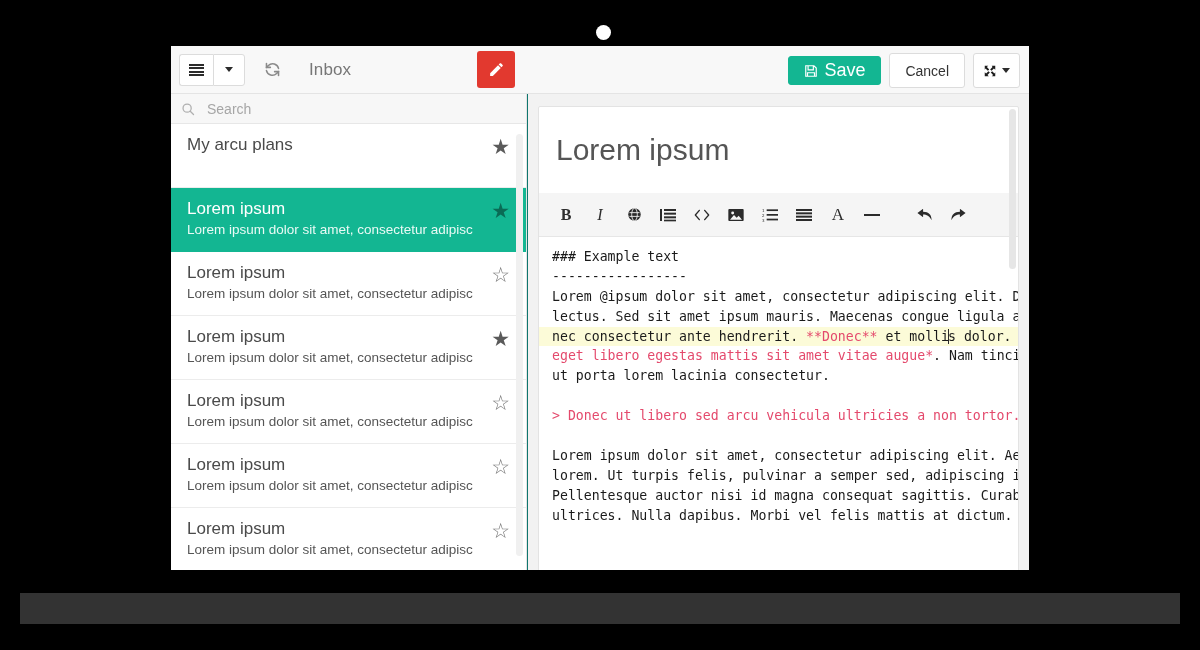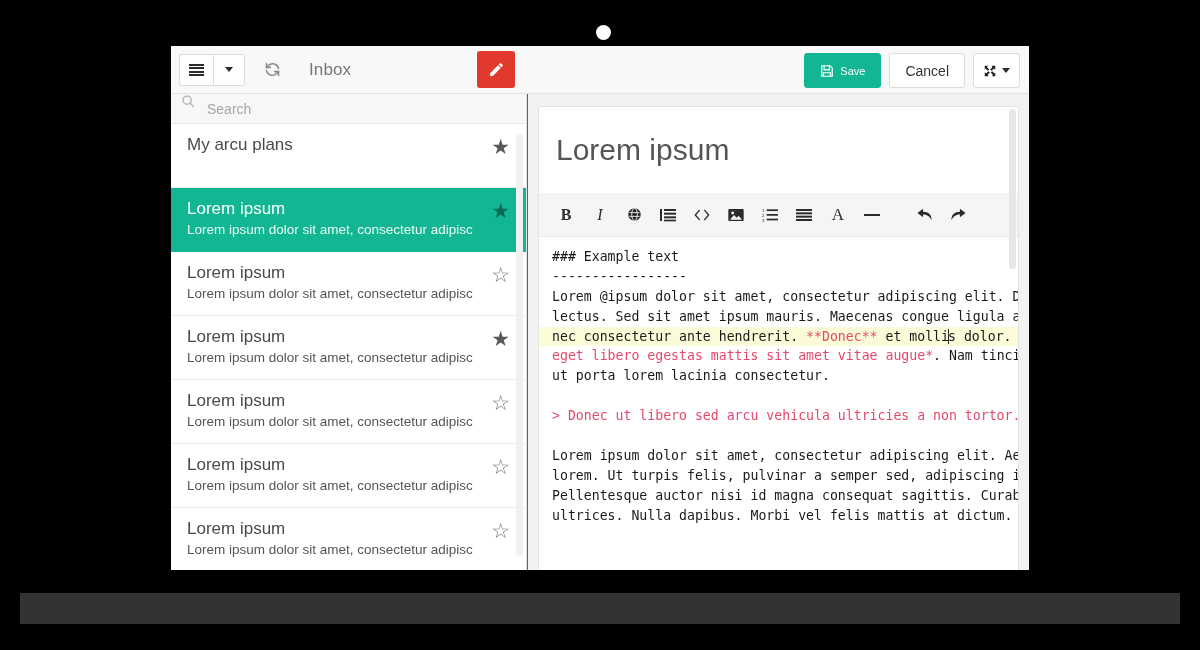--- a/index.html
+++ b/index.html
@@ -33,21 +33,21 @@
     left: 20px; top: 593px;
     width: 1160px; height: 31px;
     background: #333333;
   }
 
   
   #app-screen {
     position: absolute;
     left: 171px; top: 46px;
     width: 858px; height: 524px;
-    background: #c2410c;
+    background: #0f766e;
     overflow: hidden;
   }
 
   
   #top-toolbar {
     position: absolute;
     left: 0; top: 0;
     width: 858px; height: 48px;
     background: #f8f8f8;
     border-bottom: 1px solid #e4e4e4;
@@ -127,26 +127,26 @@
 
   #toolbar-right {
     position: absolute;
     right: 9px; top: 7px;
     display: flex;
     gap: 8px;
     align-items: center;
   }
 
   #save-button {
-    height: 35px;
+    height: 29px;
     background: #13b692;
     border: 1px solid #13b692;
     border-radius: 3px;
     color: #ffffff;
-    font-size: 11px;
+    font-size: 18px;
     padding: 0 15px;
     display: flex; align-items: center; gap: 6px;
     cursor: pointer;
   }
 
   #cancel-button {
     height: 35px;
     background: #ffffff;
     border: 1px solid #dcdcdc;
     border-radius: 3px;
@@ -177,20 +177,21 @@
     background: #ffffff;
     border-right: 1px solid #e4e4e4;
     overflow: hidden;
   }
 
   #search-bar {
     height: 30px;
     background: #f7f7f7;
     border-bottom: 1px solid #e7e7e7;
     display: flex;
+    align-items: center;
     padding: 0 10px;
   }
   #search-input {
     border: none;
     background: transparent;
     outline: none;
     font-size: 14px;
     color: #555;
     margin-left: 12px;
     width: 280px;

